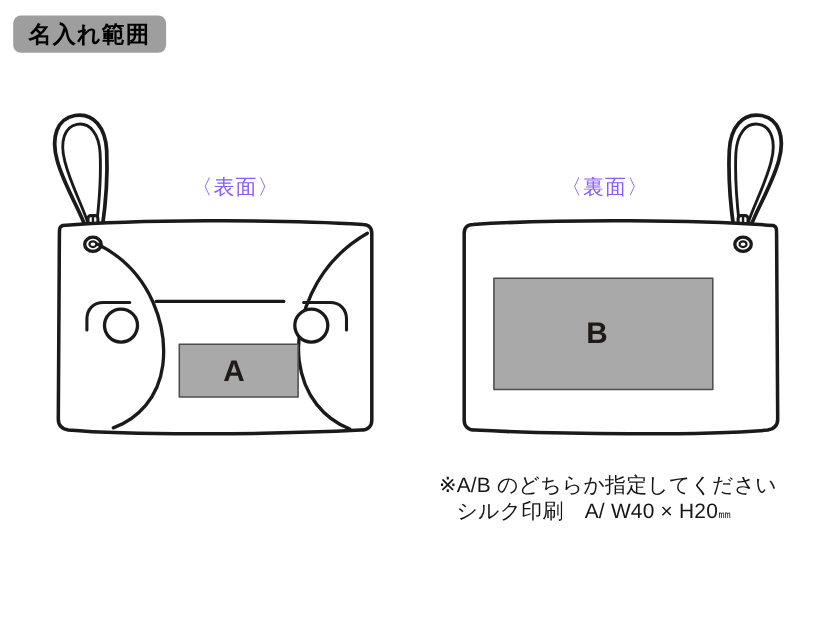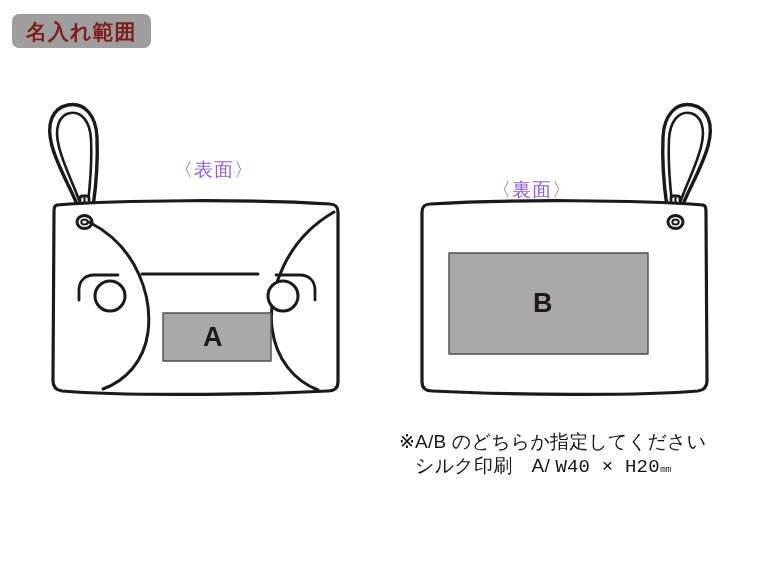--- a/index.html
+++ b/index.html
@@ -31,39 +31,39 @@
     top: 14px;
     height: 34px;
     padding: 0 14px;
     display: flex;
     align-items: center;
     background: #9e9e9e;
     border-radius: 7px;
     box-sizing: border-box;
   }
   #header-badge .badge-label {
-    color: #7f1d1d;
+    color: #000000;
     font-size: 21px;
     font-weight: 700;
     letter-spacing: 1px;
     line-height: 1;
     white-space: nowrap;
   }
 
   
   .side-caption {
     position: absolute;
     font-size: 19px;
     font-weight: 400;
     color: #8b5cf6;
     white-space: nowrap;
     letter-spacing: 1px;
   }
   #caption-front { left: 174px; top: 157px; }
-  #caption-back  { left: 492px; top: 157px; margin-top: 20px; }
+  #caption-back  { left: 510px; top: 157px; }
 
   
   #artwork {
     position: absolute;
     left: 0;
     top: 0;
     width: 760px;
     height: 570px;
   }
 
@@ -90,21 +90,21 @@
     font-size: 19px;
     line-height: 24px;
     color: #151515;
     white-space: pre;
     letter-spacing: 0.2px;
   }
   .note-line.indent {
     padding-left: 16px;
   }
   .note-dim {
-    font-family: Liberation Mono, monospace;
+    font-family: Liberation Sans, sans-serif;
   }
   .note-unit {
     font-size: 12px;
   }
 </style>
 </head>
 <body>
 
 <div id="stage">
 

